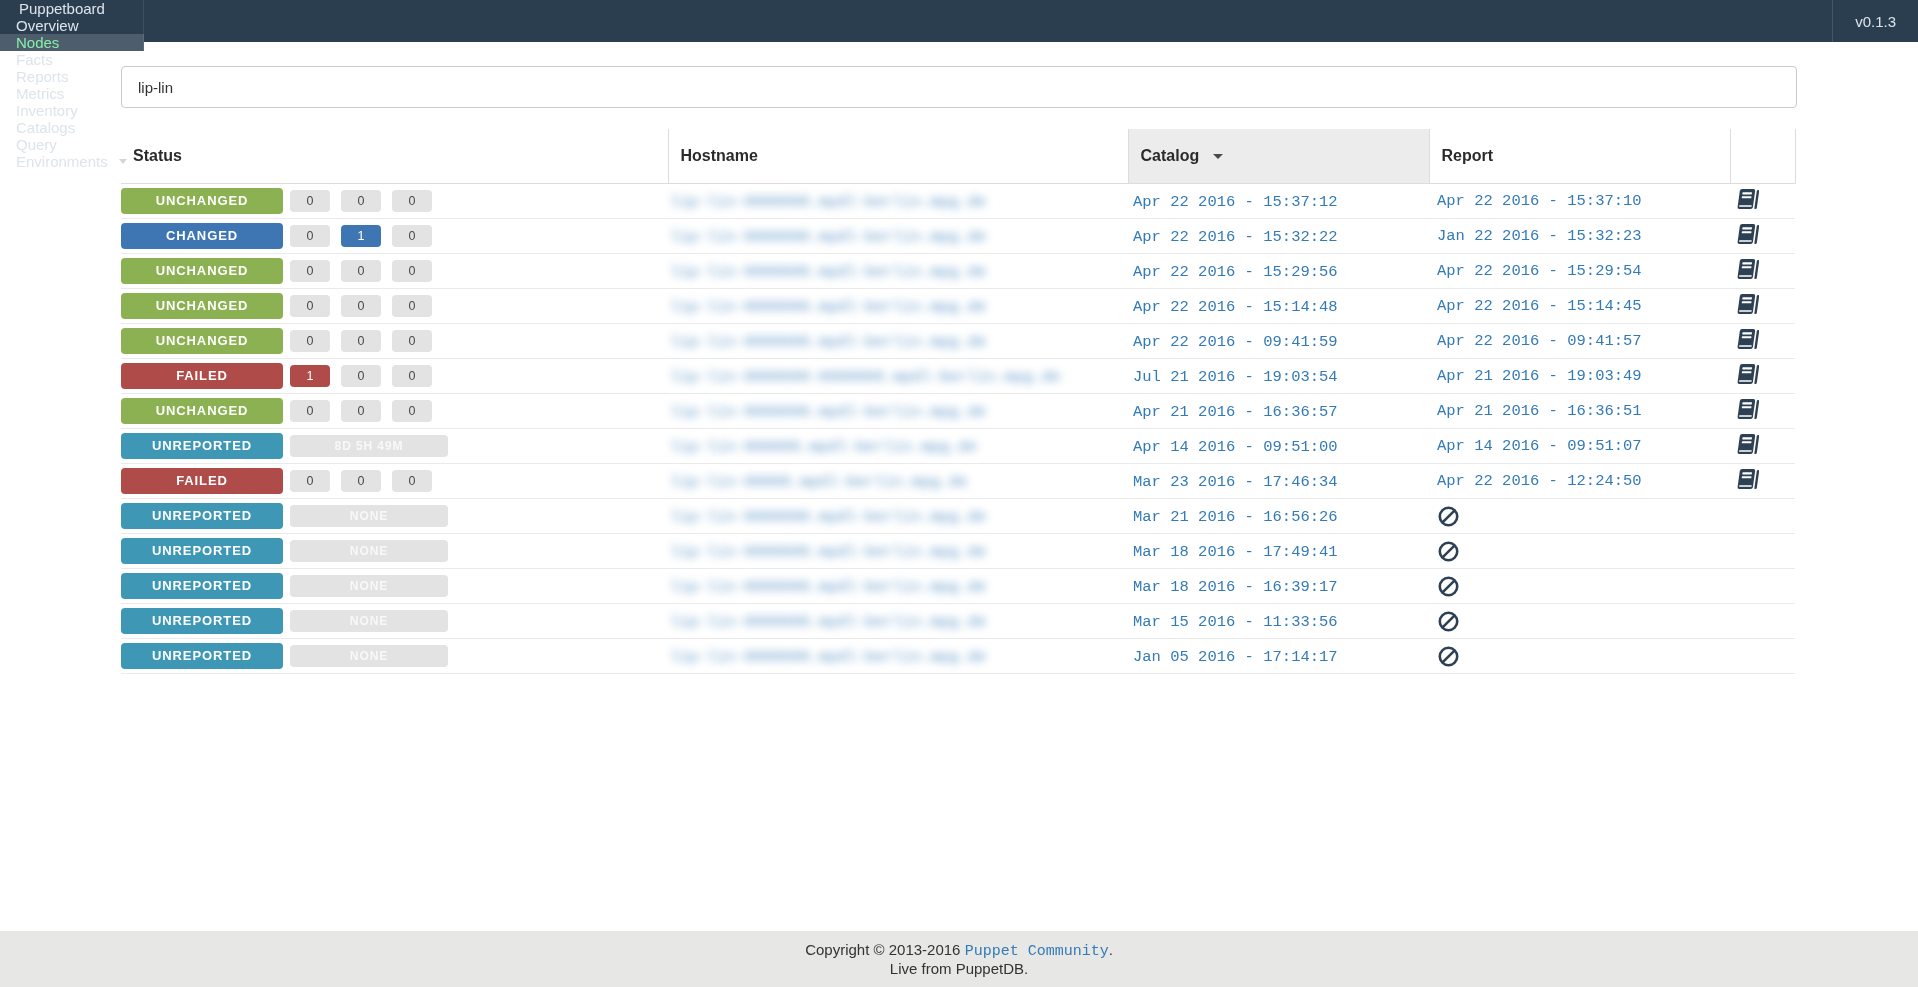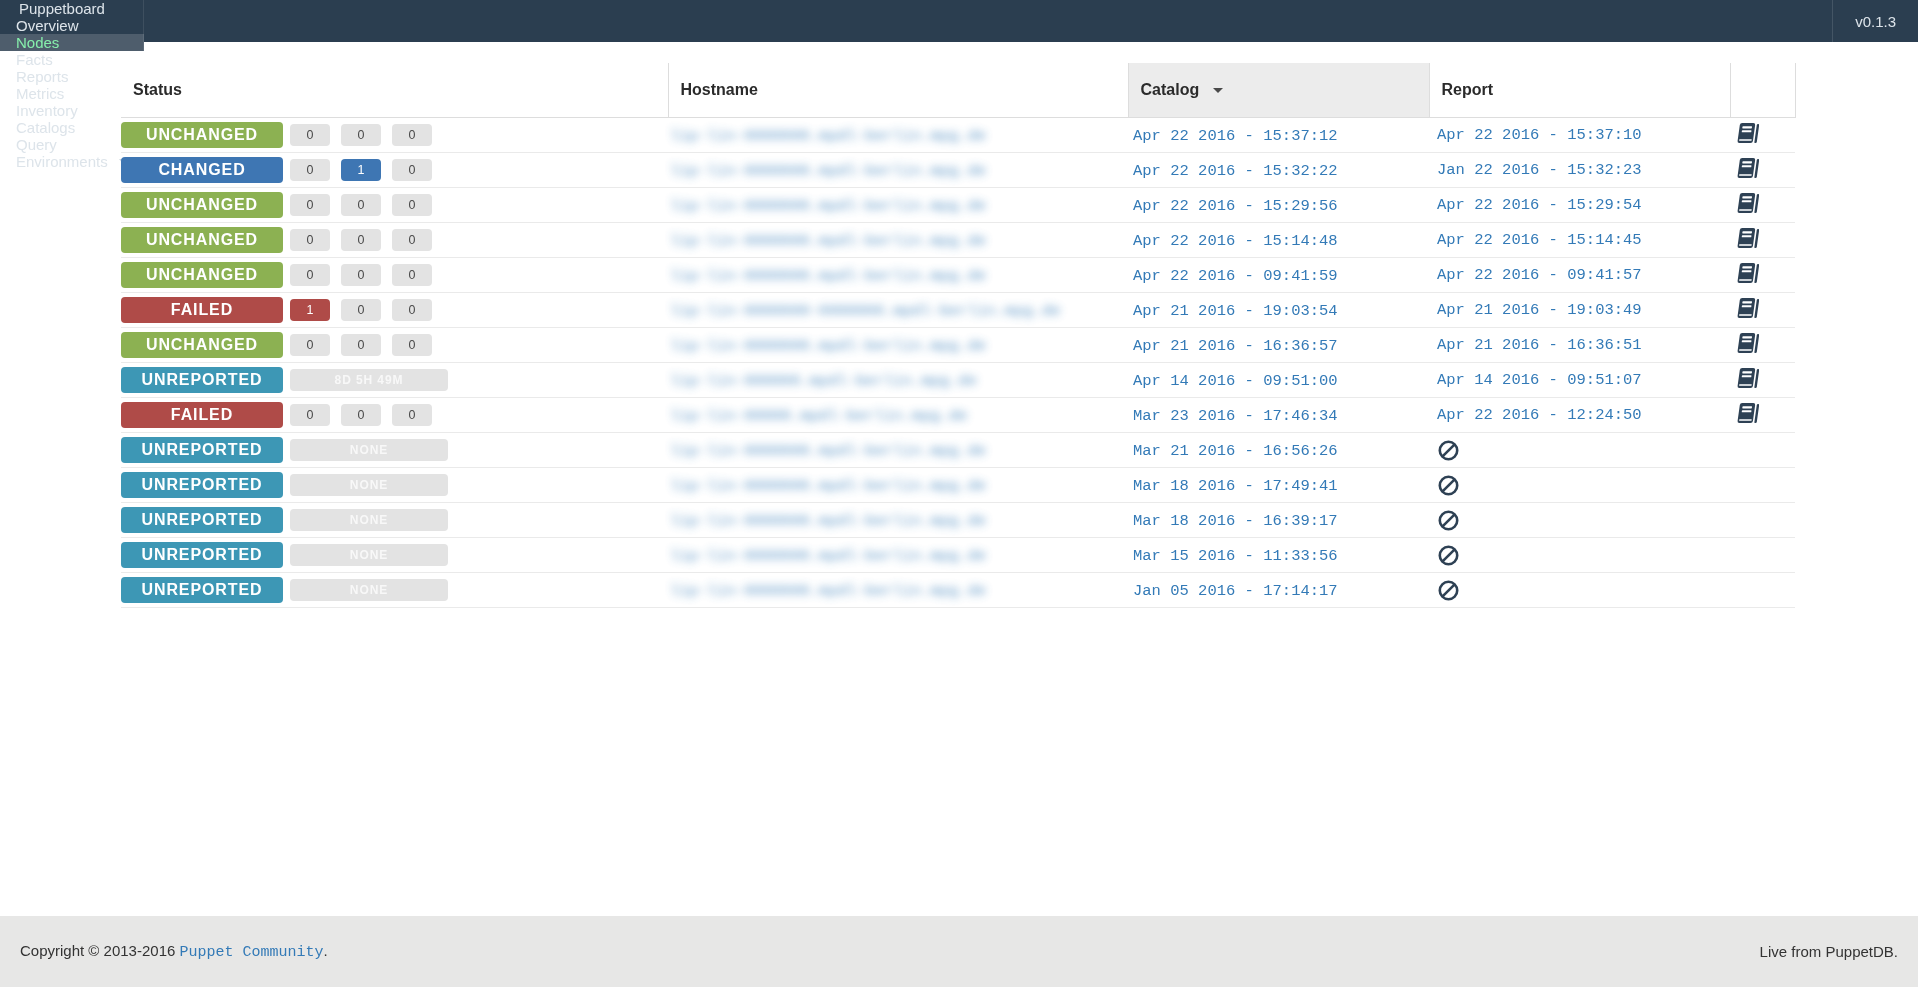--- a/index.html
+++ b/index.html
@@ -87,42 +87,42 @@
   td.col-catalog { padding-left: 5px; }
   td.col-icon { padding: 2px 4px 2px 6px; }
 
   a.link { color: var(--link, #337AB7); text-decoration: none; cursor: pointer; font-family: Liberation Mono, monospace; }
   .blurred { filter: blur(4px); opacity: 0.8; }
 
   .status-flex { display: flex; align-items: center; gap: 7px; }
   .badge {
     display: inline-block; width: 162px; height: 26px; line-height: 26px;
     border-radius: 4px; text-align: center;
-    color: #fff; font-size: 16px; font-weight: bold; letter-spacing: 0.9px;
+    color: #fff; font-size: 13px; font-weight: bold; letter-spacing: 0.9px;
   }
   .counters { display: inline-flex; gap: 11px; }
   .counter {
     display: inline-block; min-width: 40px; height: 22px; line-height: 22px;
     padding: 0 6px; border-radius: 4px; text-align: center;
     background: var(--counter-bg, #E3E3E3); color: #4a4a4a; font-size: 12.5px;
   }
   .counter.changed, .counter.failed { color: #fff; }
   .counter.wide {
     width: 158px; color: #F8F8F8; font-weight: bold;
     font-size: 12px; letter-spacing: 0.9px;
   }
 
   .icon-wrap { display: inline-flex; align-items: center; color: var(--icon-color, #2E4154); }
   .report-cell { display: flex; align-items: center; }
 
   
   .footer {
     background: var(--footer-bg, #E7E7E6);
     display: flex; justify-content: space-between; align-items: center;
-    padding: 26px 20px; font-size: 15px; color: #333;
+    padding: 10px 20px; font-size: 15px; color: #333; flex-direction: column;
   }
 </style>
 </head>
 <body>
 
 <div class="page">
 
   <nav class="navbar">
     <ul class="nav">
       <li class="brand">Puppetboard</li>
@@ -136,20 +136,21 @@
       <li class="nav-item">Query</li>
       <li class="nav-item">
         <span>Environments</span>
         <span class="caret"></span>
       </li>
     </ul>
     <div class="nav-version">v0.1.3</div>
   </nav>
 
   <main class="main">
+    <input type="text" class="search-input" value="lip-lin" style="">
 
     <table class="nodes">
       <colgroup>
         <col style="width:547px">
           <col style="width:460px">
           <col style="width:301px">
           <col style="width:301px">
           <col style="width:65px">
       </colgroup>
       <thead>
@@ -368,21 +369,21 @@
                   <span class="counter failed" style="background: rgb(175, 75, 72);">1</span>
                   <span class="counter default">0</span>
                   <span class="counter default">0</span>
                 </span>
       </div>
     </td>
     <td class="col-host">
       <a class="link blurred">lip-lin-0000000-0000000.mpdl-berlin.mpg.de</a>
     </td>
     <td class="col-catalog">
-      <a class="link">Apr 21 2016 - 19:03:54</a>
+      <a class="link">Jul 21 2016 - 19:03:54</a>
     </td>
     <td class="col-report">
       <div class="report-cell">
         <a class="link">Apr 21 2016 - 19:03:49</a>
 
       </div>
     </td>
     <td class="col-icon">
       <a>
         <span class="icon-wrap">

